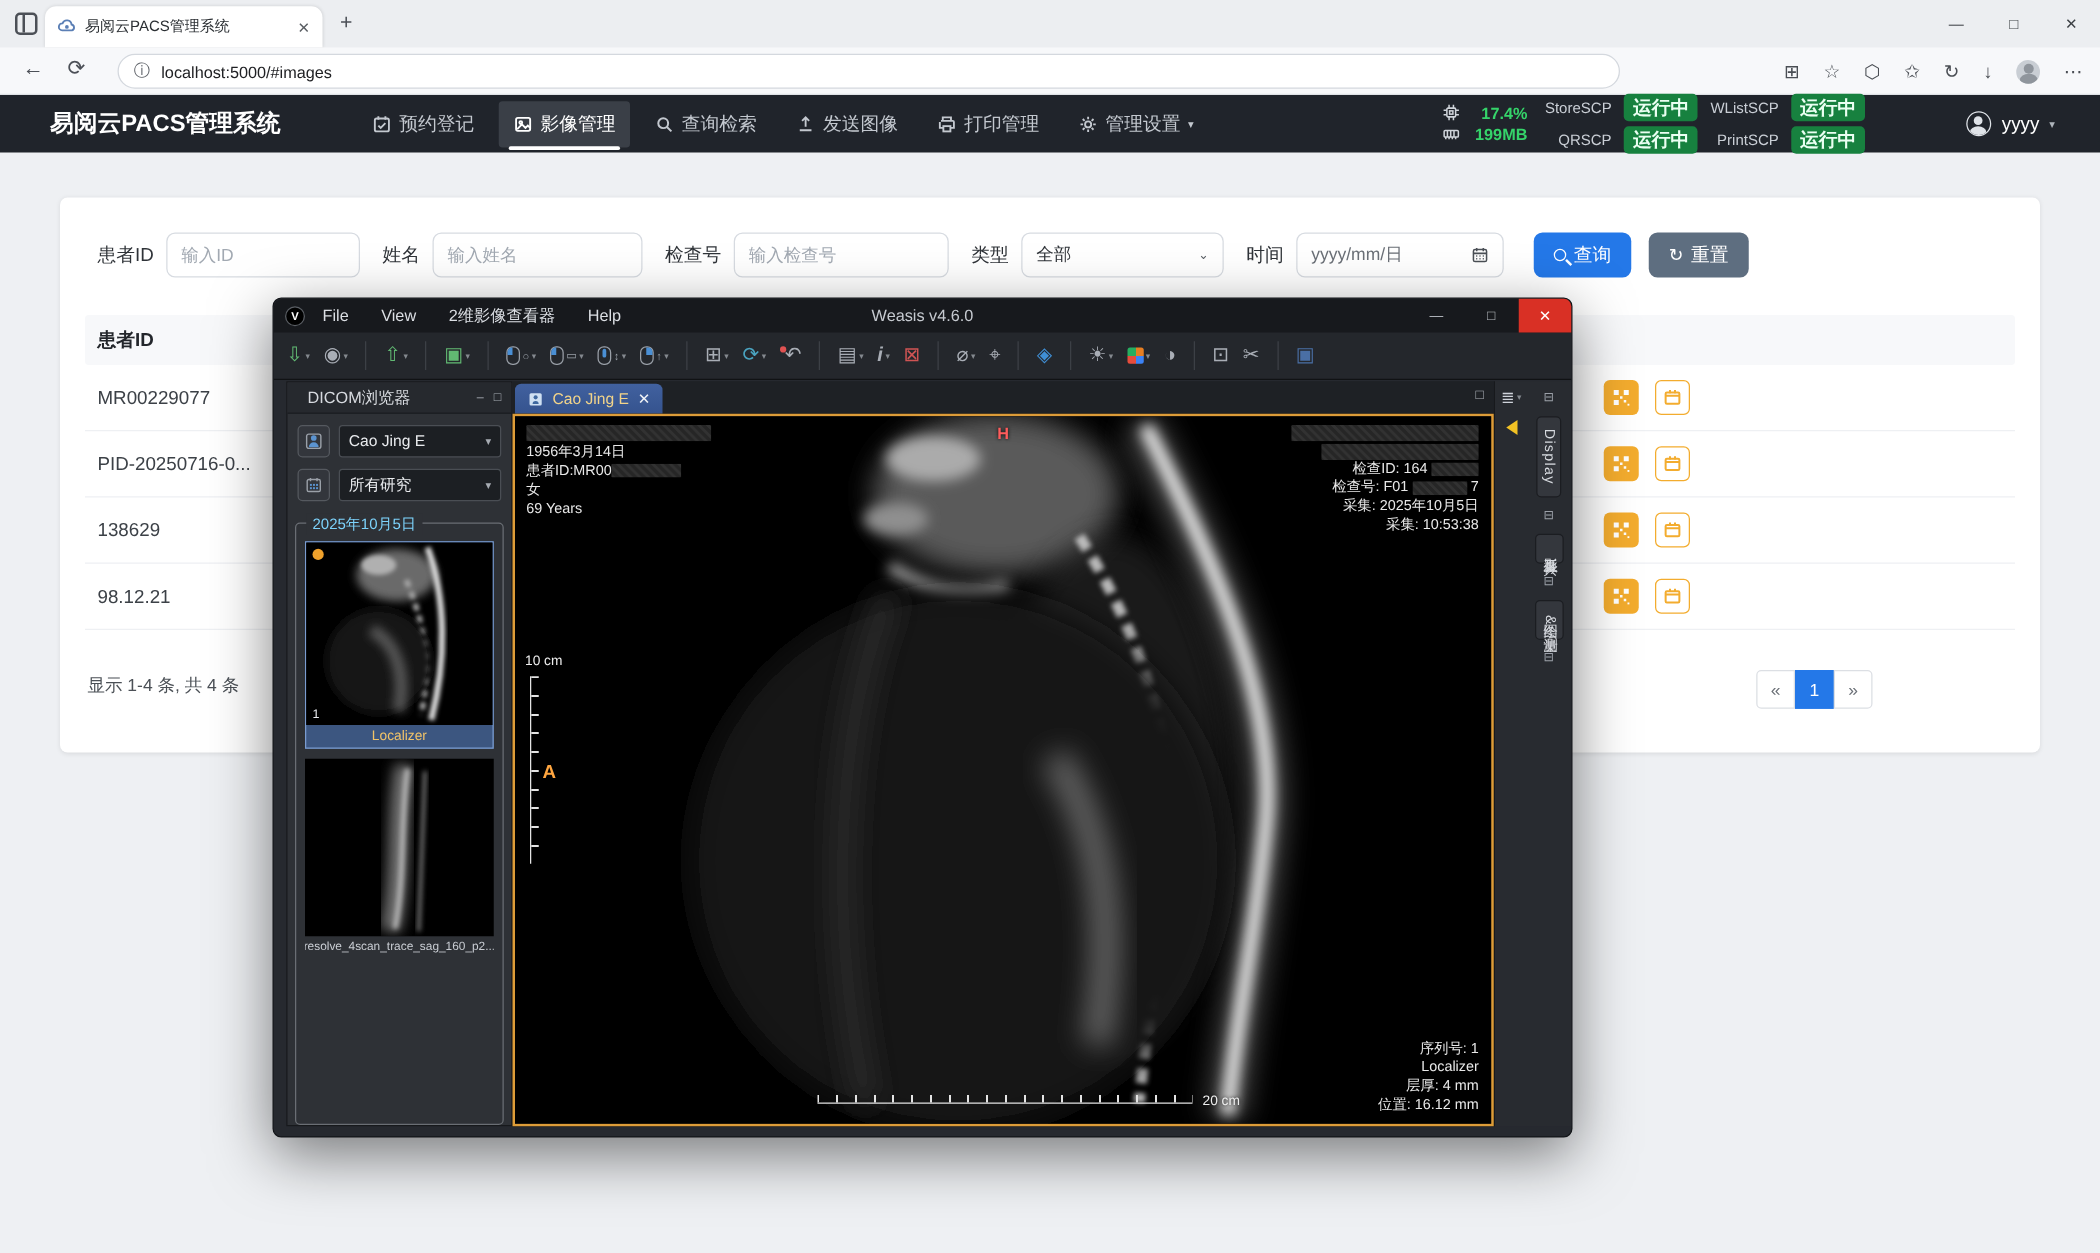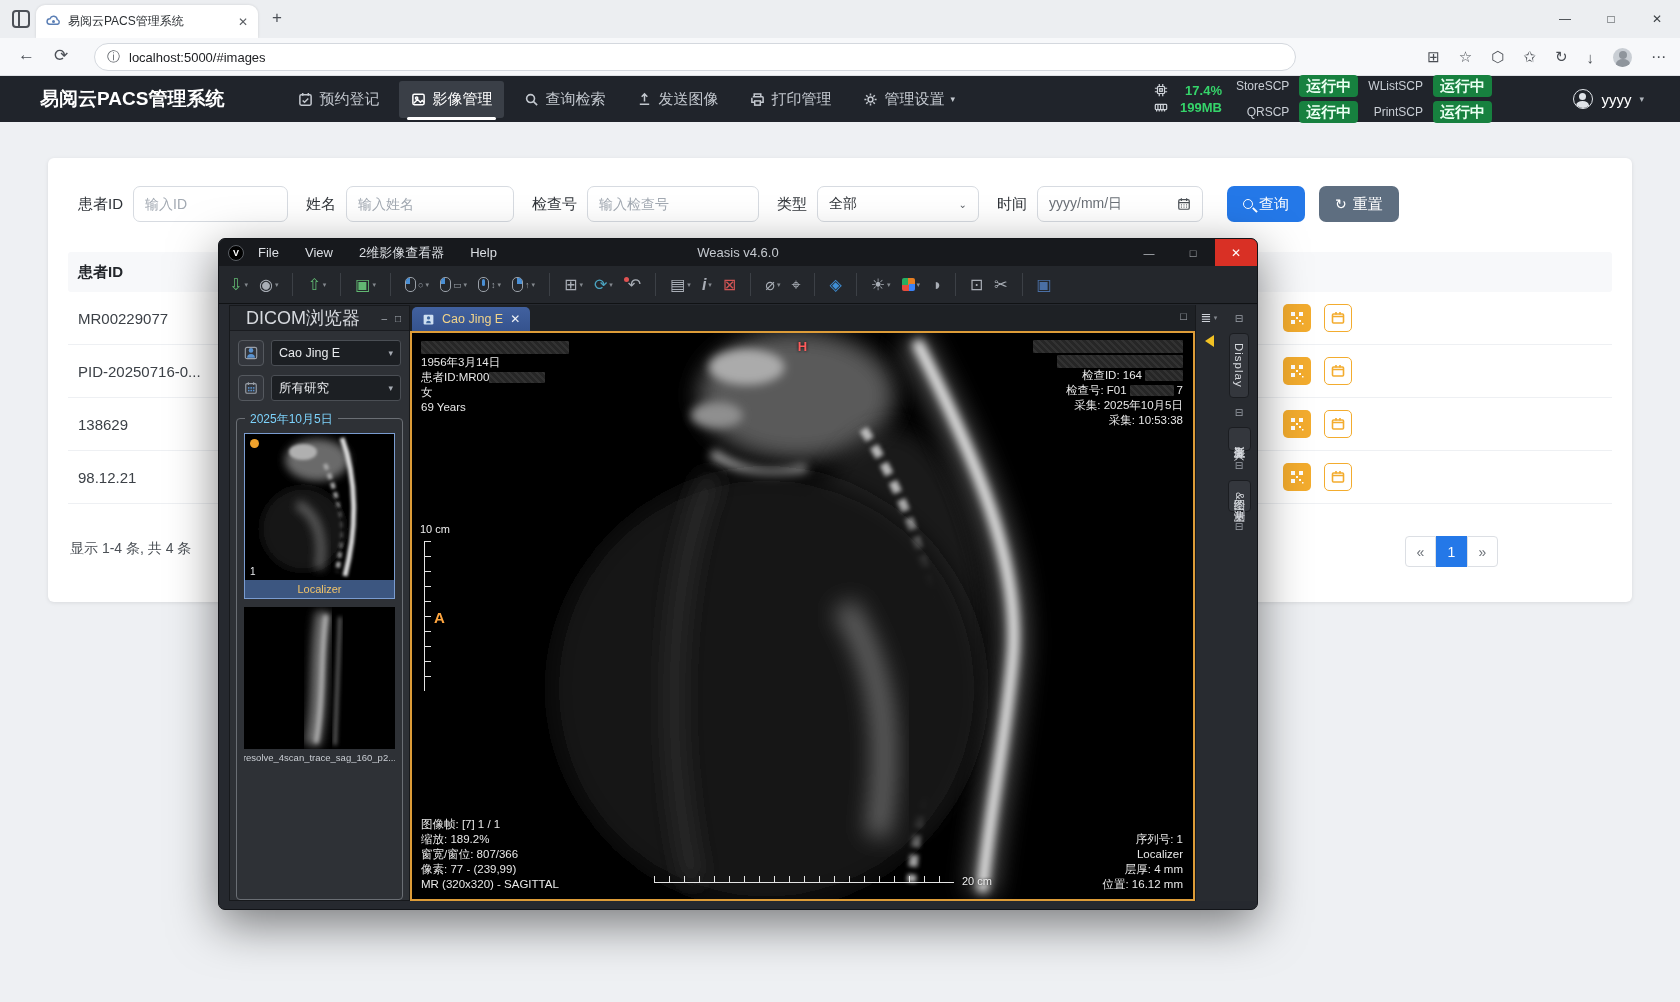--- a/index.html
+++ b/index.html
@@ -95,21 +95,21 @@
 .m-left i{left:0;top:0;width:4.5px;height:6px;border-radius:3.5px 0 0 0}
 .m-right i{right:0;top:0;width:4.5px;height:6px;border-radius:0 3.5px 0 0}
 .m-mid i{left:3px;top:1px;width:3px;height:7px;border-radius:2px}
 .msub{font-size:9px;color:#9aa0a8}
 .lut{width:13px;height:13px;background:conic-gradient(#e67e22 0 25%,#3b82f6 0 50%,#e74c3c 0 75%,#27ae60 0);border-radius:2px}
 .wbody{position:absolute;left:0;top:66px;right:0;bottom:8px;display:flex}
 .wgut{width:10px;flex:none}
 
 .dpanel{width:181px;flex:none;background:#2e3136;border:1px solid #17191c;display:flex;flex-direction:column}
 .dhead{height:25px;background:#26292e;display:flex;align-items:center;padding:0 8px;border-bottom:1px solid #1a1c20}
-.dhead .t{font-size:18px;color:#d6d9de;flex:1}
+.dhead .t{font-size:13px;color:#d6d9de;flex:1}
 .dhead span{font-size:10px;color:#a6abb2;margin-left:8px}
 .drow{display:flex;align-items:center;gap:7px;margin:9px 8px 0 8px}
 .dico{width:26px;height:26px;border:1px solid #55595f;border-radius:4px;display:flex;align-items:center;justify-content:center;flex:none;background:#33363c}
 .dsel{flex:1;height:26px;background:#1c1f23;border:1px solid #4a4e54;border-radius:3px;display:flex;align-items:center;padding:0 7px;justify-content:space-between}
 .dsel .v{font-size:12.5px;color:#e9ebee;white-space:nowrap;overflow:hidden}
 .dsel .car{font-size:9px;color:#a6abb2}
 .gbox{margin:17px 6px 0 6px;border:1px solid #6a6e74;border-radius:4px;position:relative;padding:12px 5px 8px 5px;flex:1}
 .glegend{position:absolute;top:-8px;left:8px;background:#2e3136;padding:0 5px;font-size:12px;color:#7dd3fc}
 .thumbsel{background:#3c5680;border:1px solid #7a9cd0;width:151px;margin:2px auto 8px auto}
 .thumbimg{width:100%;height:146px;background:#000;position:relative;overflow:hidden}
@@ -694,27 +694,20 @@
         </div>
 
         <span class="oH">H</span>
         <span class="oA">A</span>
 
         <span class="vrlabel">10 cm</span>
         <div class="vruler"></div>
         <div class="hruler"></div>
         <span class="hrlabel">20 cm</span>
 
-        <div class="ovl" style="left:9px;bottom:7px">
-          <div>图像帧: [7] 1 / 1</div>
-          <div>缩放: 189.2%</div>
-          <div>窗宽/窗位: 807/366</div>
-          <div>像素: 77 - (239,99)</div>
-          <div>MR (320x320) - SAGITTAL</div>
-        </div>
         <div class="ovl right" style="right:10px;bottom:7px">
           <div>序列号: 1</div>
           <div>Localizer</div>
           <div>层厚: 4 mm</div>
           <div>位置: 16.12 mm</div>
         </div>
       </div>
     </div>
 
     <div class="wright">

